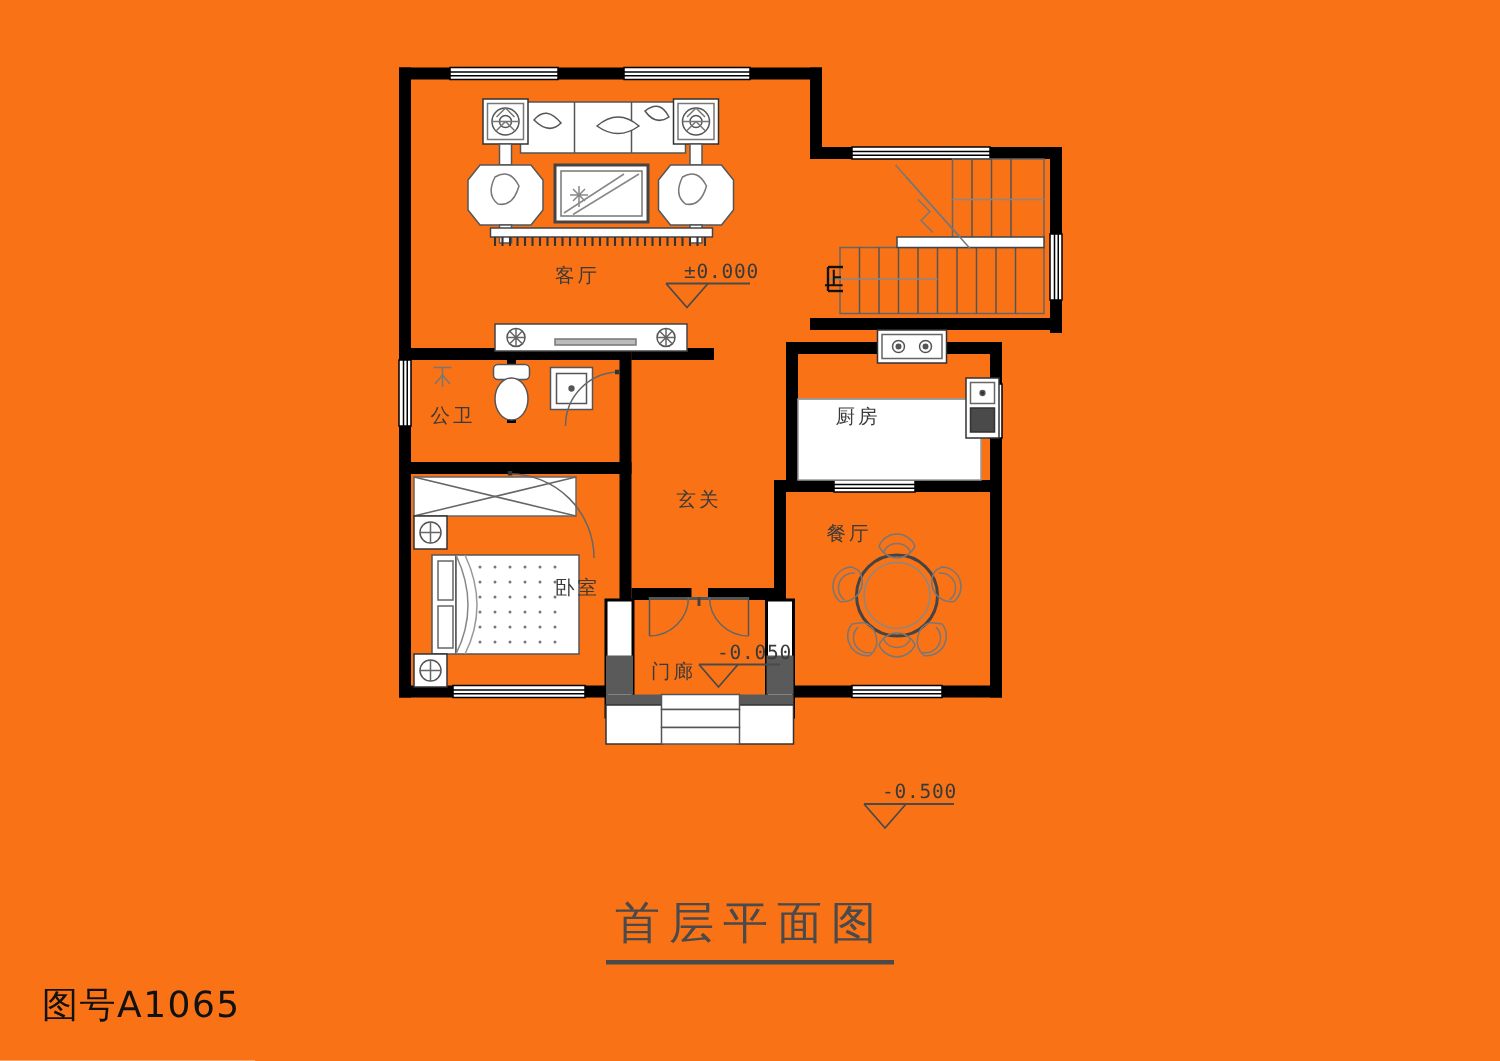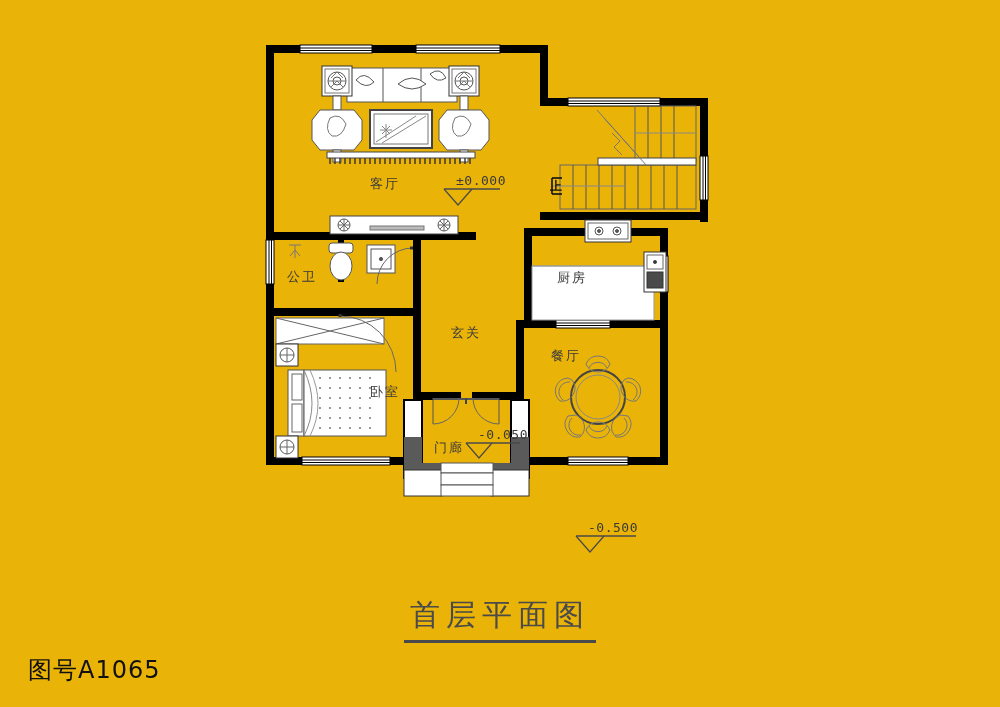--- a/index.html
+++ b/index.html
@@ -1,18 +1,18 @@
 <!DOCTYPE html>
 <html><head>
 <meta charset="utf-8">
 <style>
   html,body{margin:0;padding:0;background:#ffffff;}
   body{width:1000px;height:707px;overflow:hidden;
        font-family:"DejaVu Sans","Liberation Sans",sans-serif;}
-  #sheet{position:relative;width:1000px;height:707px;background:#eab308;}
+  #sheet{position:relative;width:1000px;height:707px;background:#f97316;}
   svg{display:block;}
   .roomlabel{font-family:"DejaVu Sans","Liberation Sans",sans-serif;
              font-size:13px;fill:#3a3a3a;letter-spacing:2px;}
   .elevtext{font-family:"DejaVu Sans Mono","Liberation Mono",monospace;
             font-size:13px;fill:#3a3a3a;letter-spacing:0.5px;}
   .uptext{font-family:"DejaVu Sans","Liberation Sans",sans-serif;
           font-size:12px;fill:#111;font-weight:bold;}
   #title-block{position:absolute;left:0;top:595px;width:1000px;text-align:center;}
   #title-text{display:inline-block;font-size:30px;color:#4a4a4a;letter-spacing:6px;
               font-family:"DejaVu Sans","Liberation Sans",sans-serif;

